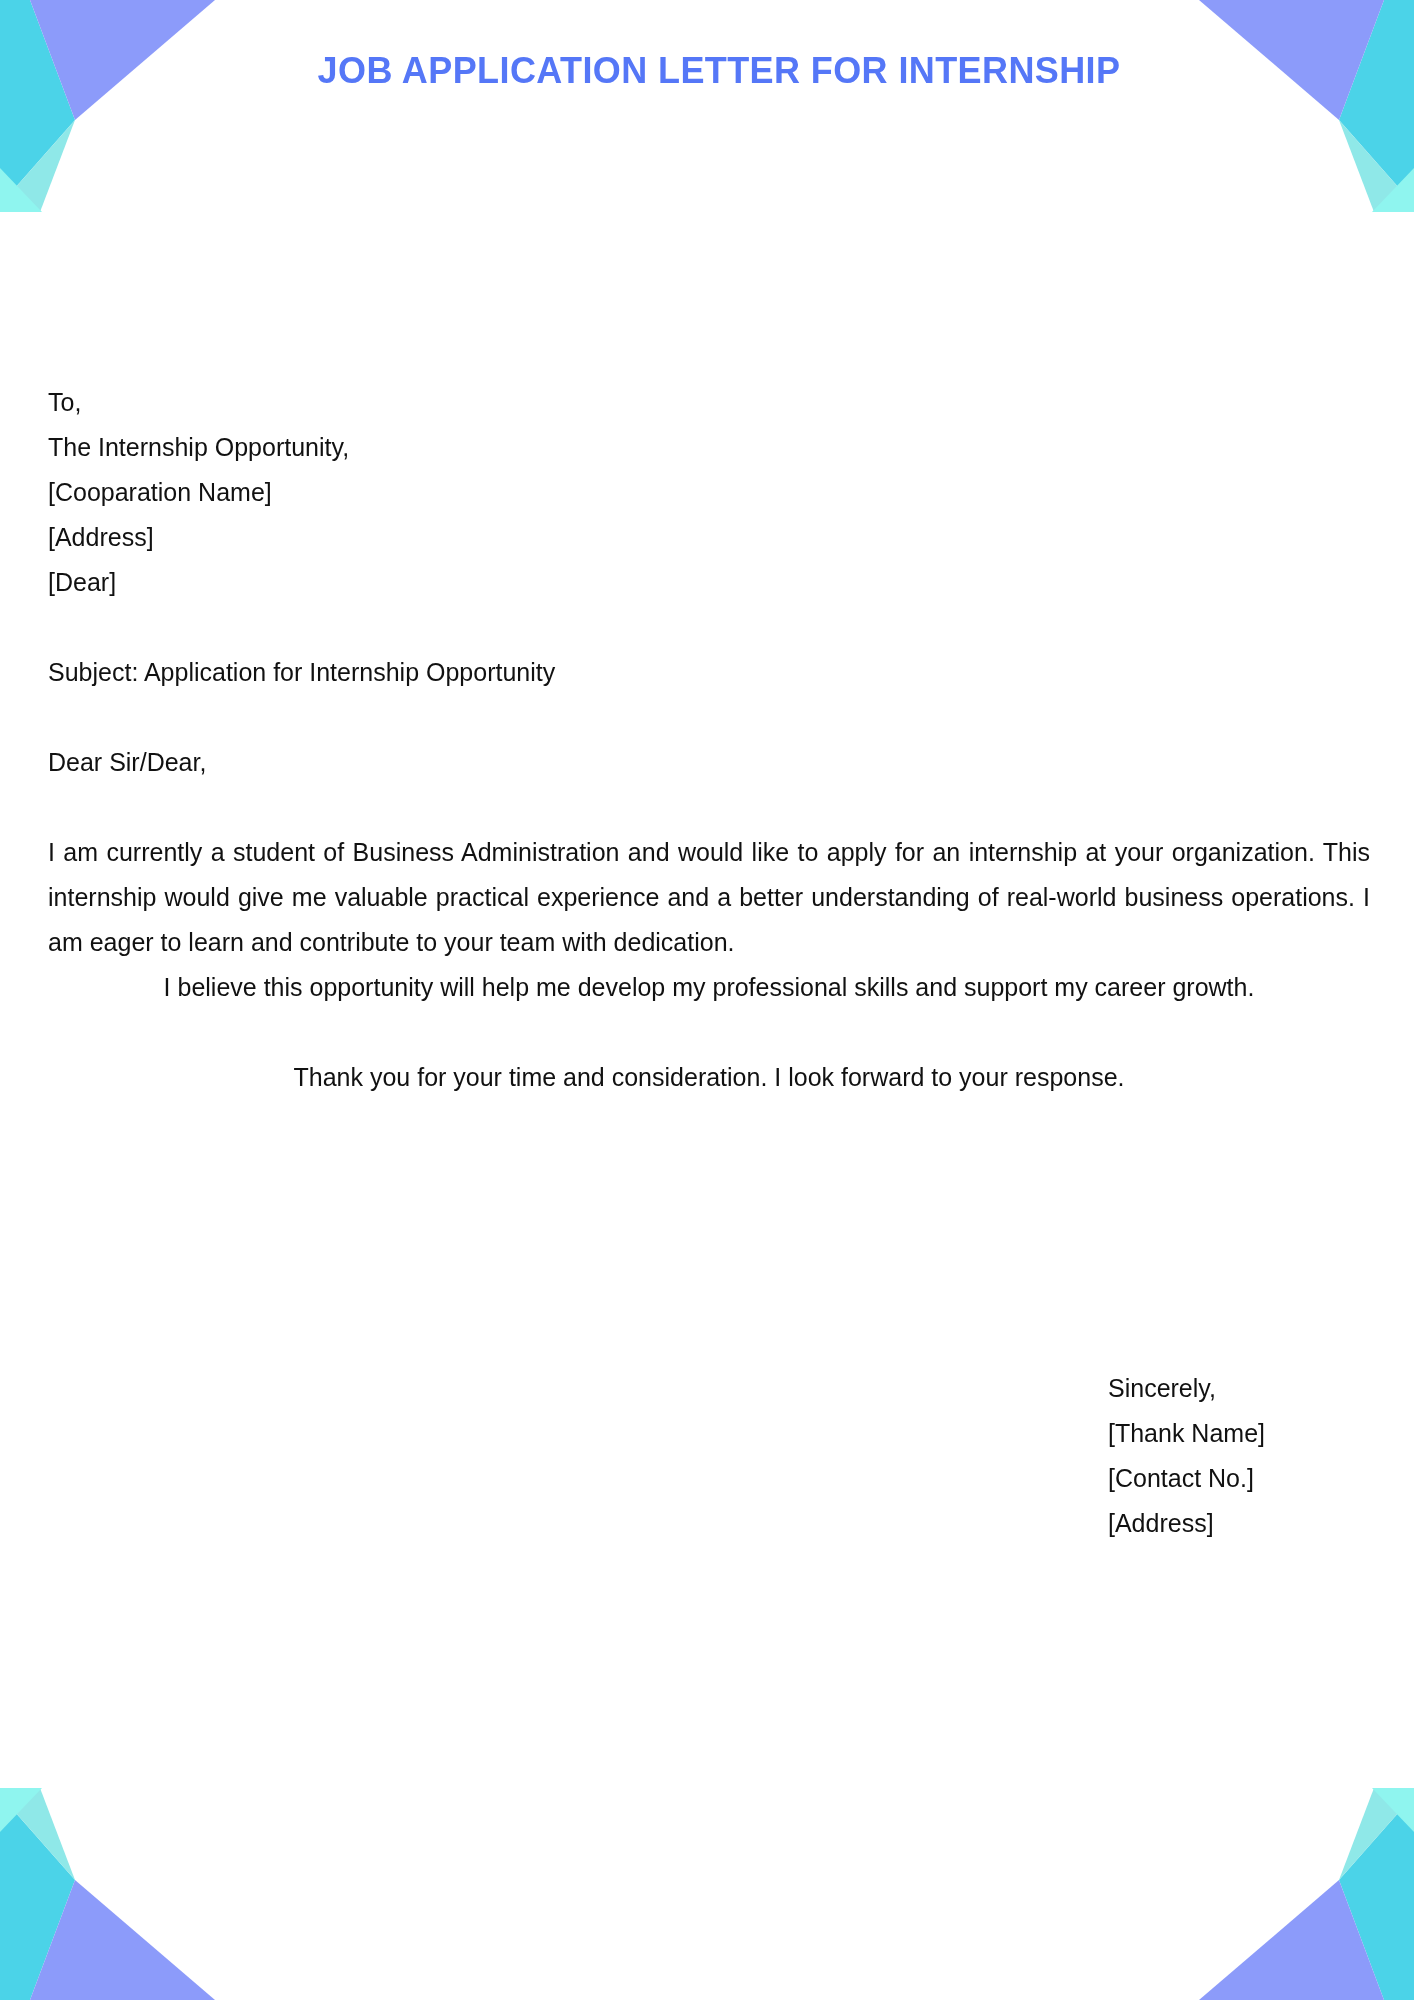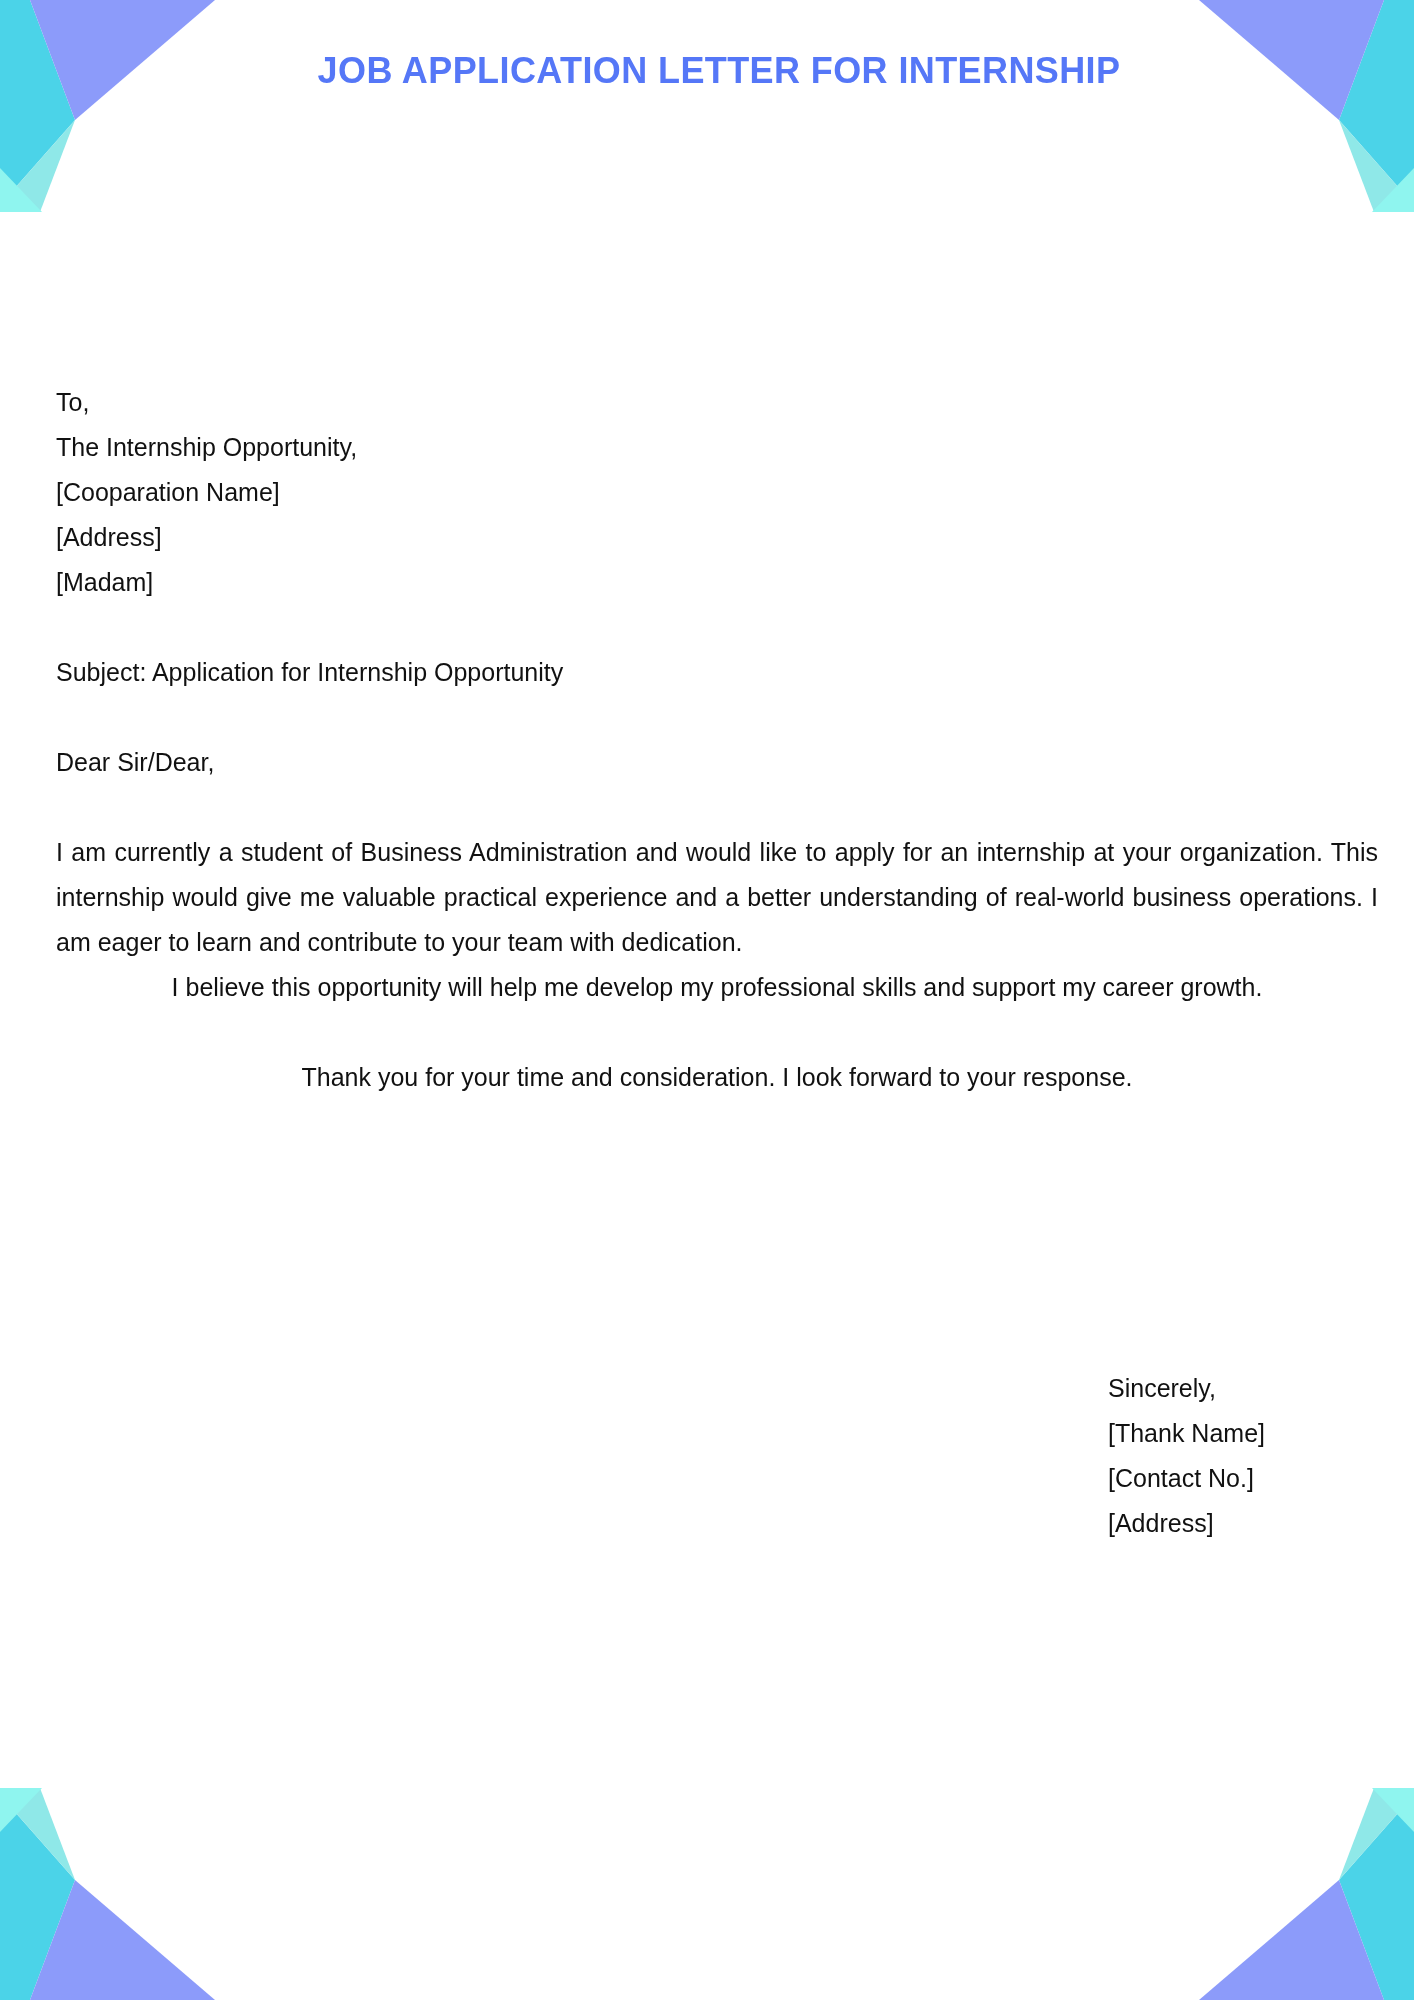--- a/index.html
+++ b/index.html
@@ -39,21 +39,21 @@
     font-size: 36px;
     font-weight: bold;
     letter-spacing: 0.4px;
     color: #5577f7;
     font-family: "Liberation Sans", sans-serif;
   }
 
   
   .letter {
     position: absolute;
-    left: 56px;
+    left: 48px;
     top: 380px;
     width: 1322px;
     font-size: 25px;
     line-height: 45px;
     color: #111111;
   }
 
   .addr-block .line,
   .subject-line,
   .salutation-line,
@@ -122,21 +122,21 @@
 
   <div class="doc-title">JOB APPLICATION LETTER FOR INTERNSHIP</div>
 
   <div class="letter">
 
     <div class="addr-block">
       <div class="line">To,</div>
       <div class="line">The Internship Opportunity,</div>
       <div class="line">[Cooparation Name]</div>
       <div class="line">[Address]</div>
-      <div class="line">[Madam]</div>
+      <div class="line">[Dear]</div>
     </div>
 
     <div class="block-gap"></div>
 
     <div class="subject-line">Subject: Application for Internship Opportunity</div>
 
     <div class="block-gap-small"></div>
 
     <div class="salutation-line">Dear Sir/Dear,</div>
 

